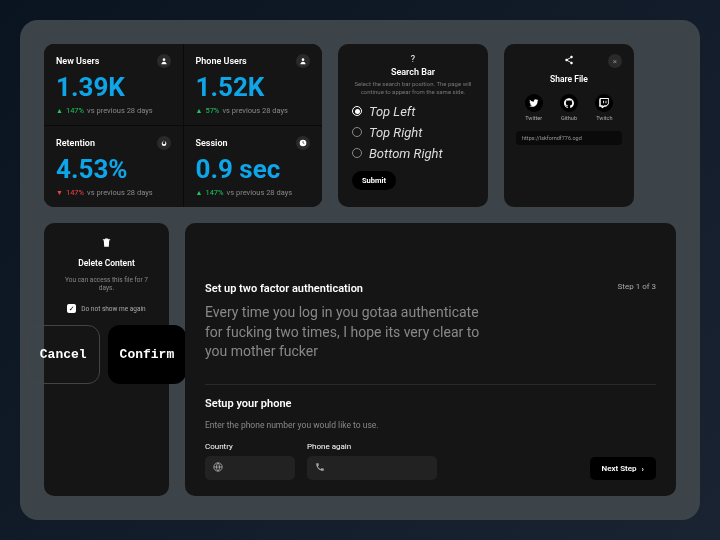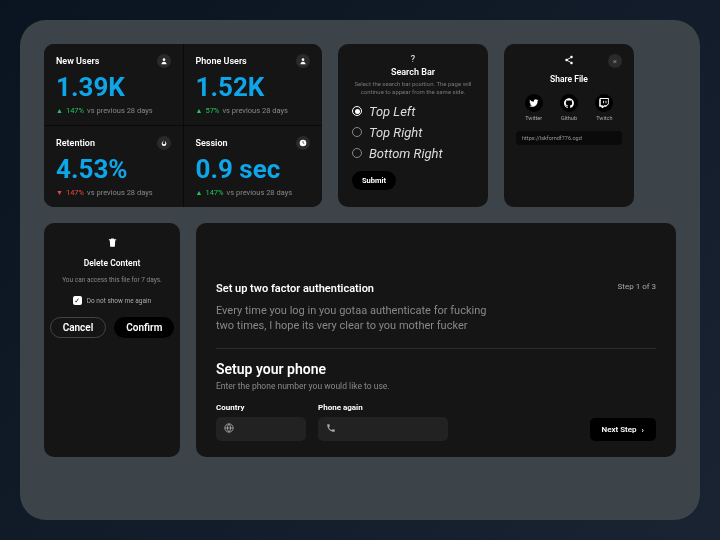--- a/index.html
+++ b/index.html
@@ -1,17 +1,17 @@
 <!DOCTYPE html>
 <html><head>
 <meta charset="utf-8">
 <style>
 * { margin:0; padding:0; box-sizing:border-box; font-family:-apple-system,BlinkMacSystemFont,'Segoe UI',Roboto,sans-serif; }
 body { background:linear-gradient(135deg,#0a1420 0%,#1a2332 100%); width:720px; height:540px; overflow:hidden; }
-.canvas { background:#3d4449; border-radius:26px; margin:20px; padding:24px 24px 18px 24px; height:500px; }
+.canvas { background:#3d4449; border-radius:18px; margin:20px; padding:24px 24px 18px 24px; height:500px; }
 .row1 { display:flex; gap:16px; margin-bottom:16px; }
 .stats { display:grid; grid-template-columns:1fr 1fr; gap:1px; background:#0a0a0a; border-radius:10px; overflow:hidden; width:278px; }
 .stat { background:#151515; padding:10px 12px; }
 .stat-head { display:flex; justify-content:space-between; align-items:center; margin-bottom:4px; }
 .stat-title { color:#fff; font-size:9px; font-weight:600; }
 .stat-icon { width:14px; height:14px; background:#2a2a2a; border-radius:50%; display:flex; align-items:center; justify-content:center; color:#fff; font-size:8px; }
 .stat-value { color:#0ea5e9; font-size:26px; font-weight:700; margin-bottom:4px; }
 .stat-foot { font-size:7.5px; color:#888; display:flex; align-items:center; gap:3px; }
 .up { color:#22c55e; } .down { color:#ef4444; }
 .arrow { font-size:7px; }
@@ -33,44 +33,44 @@
 .close { width:14px; height:14px; background:#2a2a2a; border-radius:50%; display:flex; align-items:center; justify-content:center; color:#888; font-size:8px; cursor:pointer; }
 .share-title { color:#fff; font-size:8.5px; font-weight:600; text-align:center; margin-bottom:10px; }
 .socials { display:flex; justify-content:space-around; margin-bottom:10px; }
 .social { text-align:center; cursor:pointer; }
 .social-ico { width:18px; height:18px; background:#000; border-radius:50%; display:flex; align-items:center; justify-content:center; color:#fff; margin:0 auto 3px; }
 .social-ico svg { width:10px; height:10px; fill:#fff; }
 .social-label { color:#aaa; font-size:5.5px; }
 .url { background:#0a0a0a; border-radius:4px; padding:4px 6px; color:#999; font-size:5.5px; overflow:hidden; white-space:nowrap; text-overflow:ellipsis; }
 
 .row2 { display:flex; gap:16px; }
-.delete { background:#151515; border-radius:10px; padding:14px 14px; width:136px; text-align:center; }
+.delete { background:#151515; border-radius:10px; padding:14px 14px; width:125px; text-align:center; }
 .del-ico { color:#fff; font-size:10px; margin-bottom:8px; }
 .del-title { color:#fff; font-size:8.5px; font-weight:600; margin-bottom:8px; }
 .del-q { color:#888; font-size:6.5px; margin-bottom:8px; line-height:1.4; }
 .del-info { color:#888; font-size:6.5px; margin-bottom:12px; }
 .chk { display:flex; align-items:center; justify-content:center; gap:5px; margin-bottom:12px; }
 .chk-box { width:9px; height:9px; background:#fff; border-radius:2px; display:flex; align-items:center; justify-content:center; font-size:7px; color:#000; }
 .chk-label { color:#aaa; font-size:6.5px; }
 .del-btns { display:flex; gap:8px; justify-content:center; }
-.btn { border:none; padding:4px 12px; border-radius:12px; font-size:10px; font-weight:600; cursor:pointer; }
+.btn { border:none; padding:21px 12px; border-radius:12px; font-size:13px; font-weight:600; cursor:pointer;font-family:Liberation Mono, monospace; }
 .btn-ghost { background:transparent; color:#fff; border:1px solid #444; }
 .btn-solid { background:#000; color:#fff; }
 
 .twofa { background:#151515; border-radius:10px; padding:16px 20px; flex:1; }
 .tfa-head { display:flex; justify-content:space-between; align-items:flex-start; margin-bottom:4px;margin-top:43px; }
 .tfa-title { color:#fff; font-size:11px; font-weight:600; margin-bottom:4px; }
 .tfa-step { color:#aaa; font-size:8px; }
-.tfa-desc { color:#888; font-size:11px; line-height:1.4; margin-bottom:14px; max-width:280px; }
+.tfa-desc { color:#888; font-size:14px; line-height:1.4; margin-bottom:22px; max-width:280px; }
 .divider { border:none; border-top:1px solid #2a2a2a; margin-bottom:12px; }
-.tfa-sub { color:#fff; font-size:14px; font-weight:600; margin-bottom:4px; }
+.tfa-sub { color:#fff; font-size:11px; font-weight:600; margin-bottom:10px; }
 .tfa-sub-desc { color:#888; font-size:8.5px; margin-bottom:12px; }
 .tfa-form { display:flex; gap:12px; align-items:flex-end; }
 .field { display:flex; flex-direction:column; }
-.field-label { color:#fff; font-size:8px; font-weight:700; margin-bottom:5px; }
+.field-label { color:#fff; font-size:8px; font-weight:400; margin-bottom:5px; }
 .input { background:#222; border:none; border-radius:5px; padding:6px 8px; color:#fff; font-size:8px; display:flex; align-items:center; }
 .input.country { width:90px; }
 .input.phone { width:130px; }
 .input-ico { color:#aaa; font-size:9px; }
 .next { margin-left:auto; background:#000; color:#fff; border:none; padding:7px 12px; border-radius:5px; font-size:8px; font-weight:600; display:flex; align-items:center; gap:5px; cursor:pointer; }
 </style>
 </head>
 <body>
 
 <div class="canvas">

